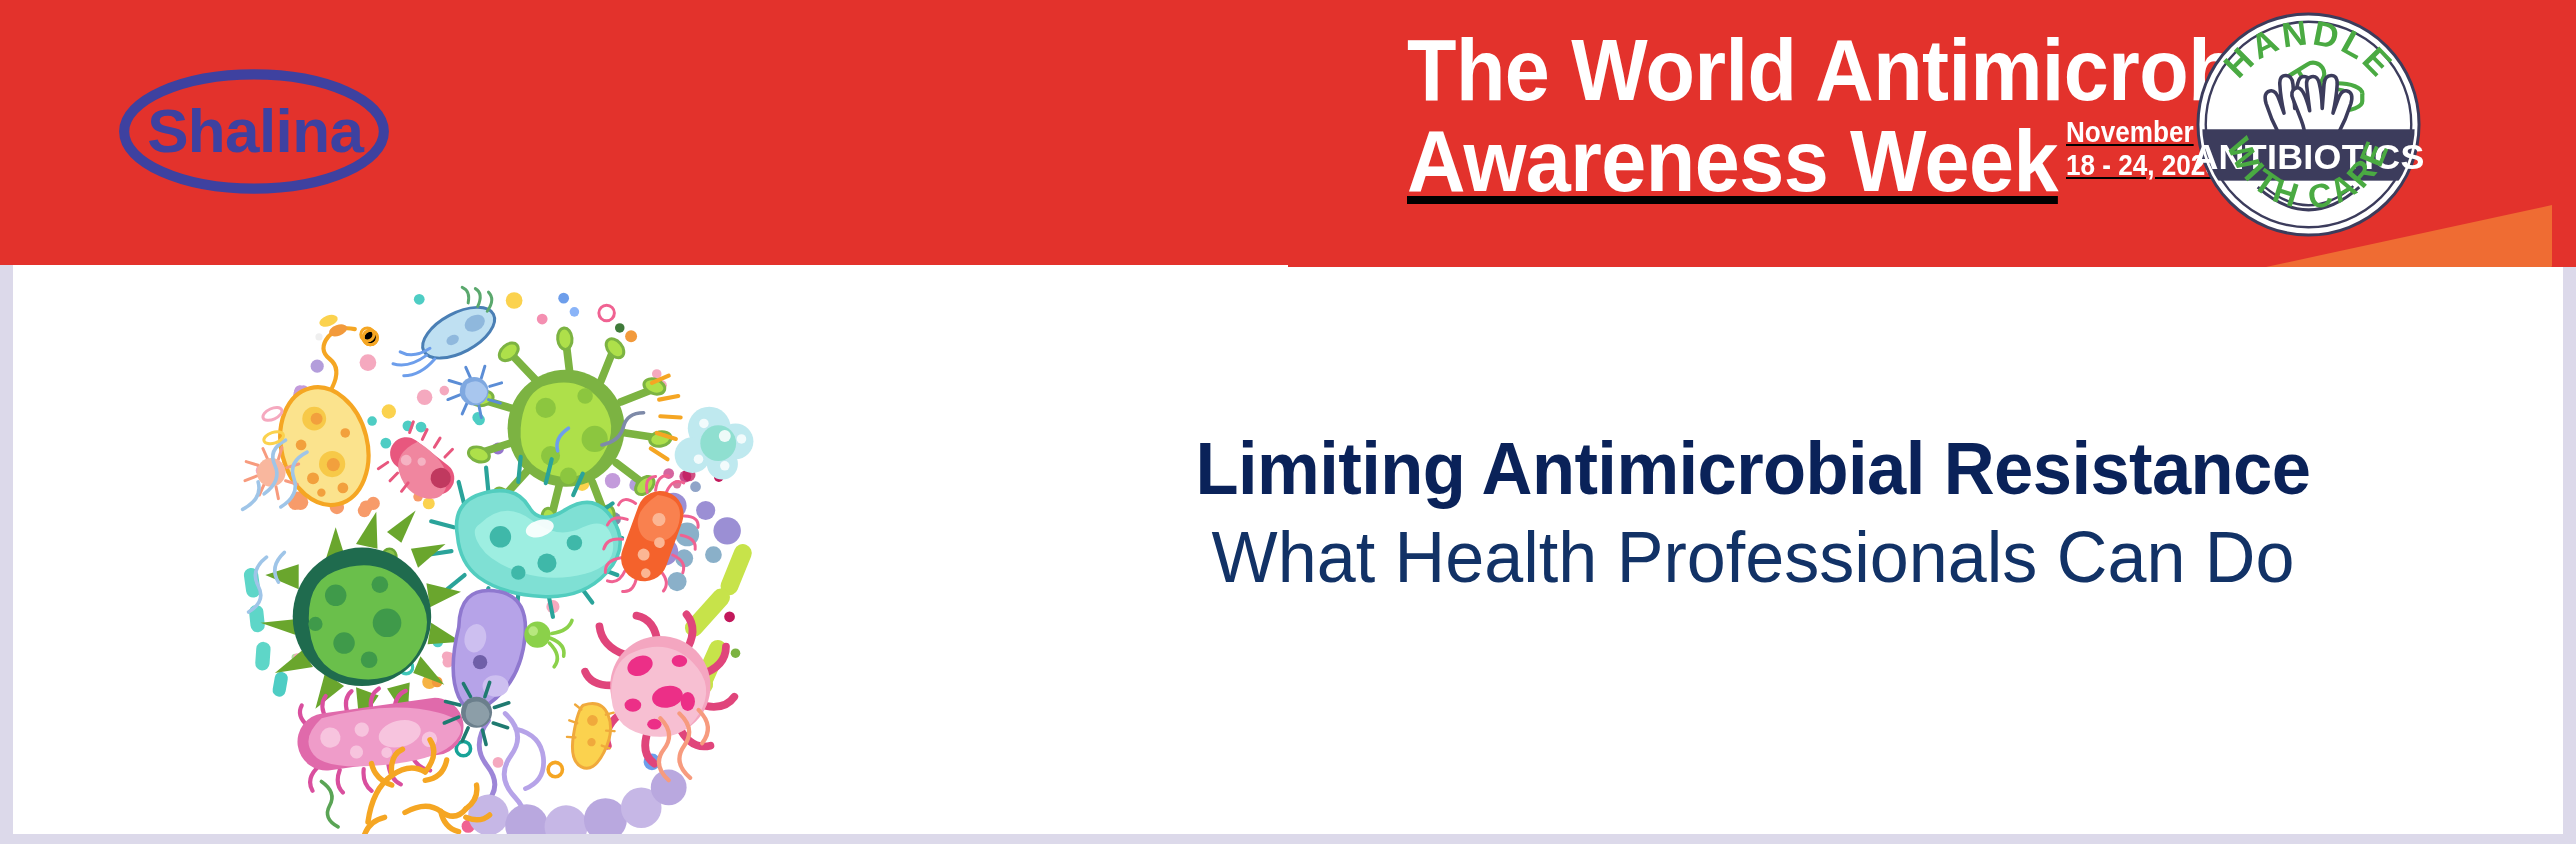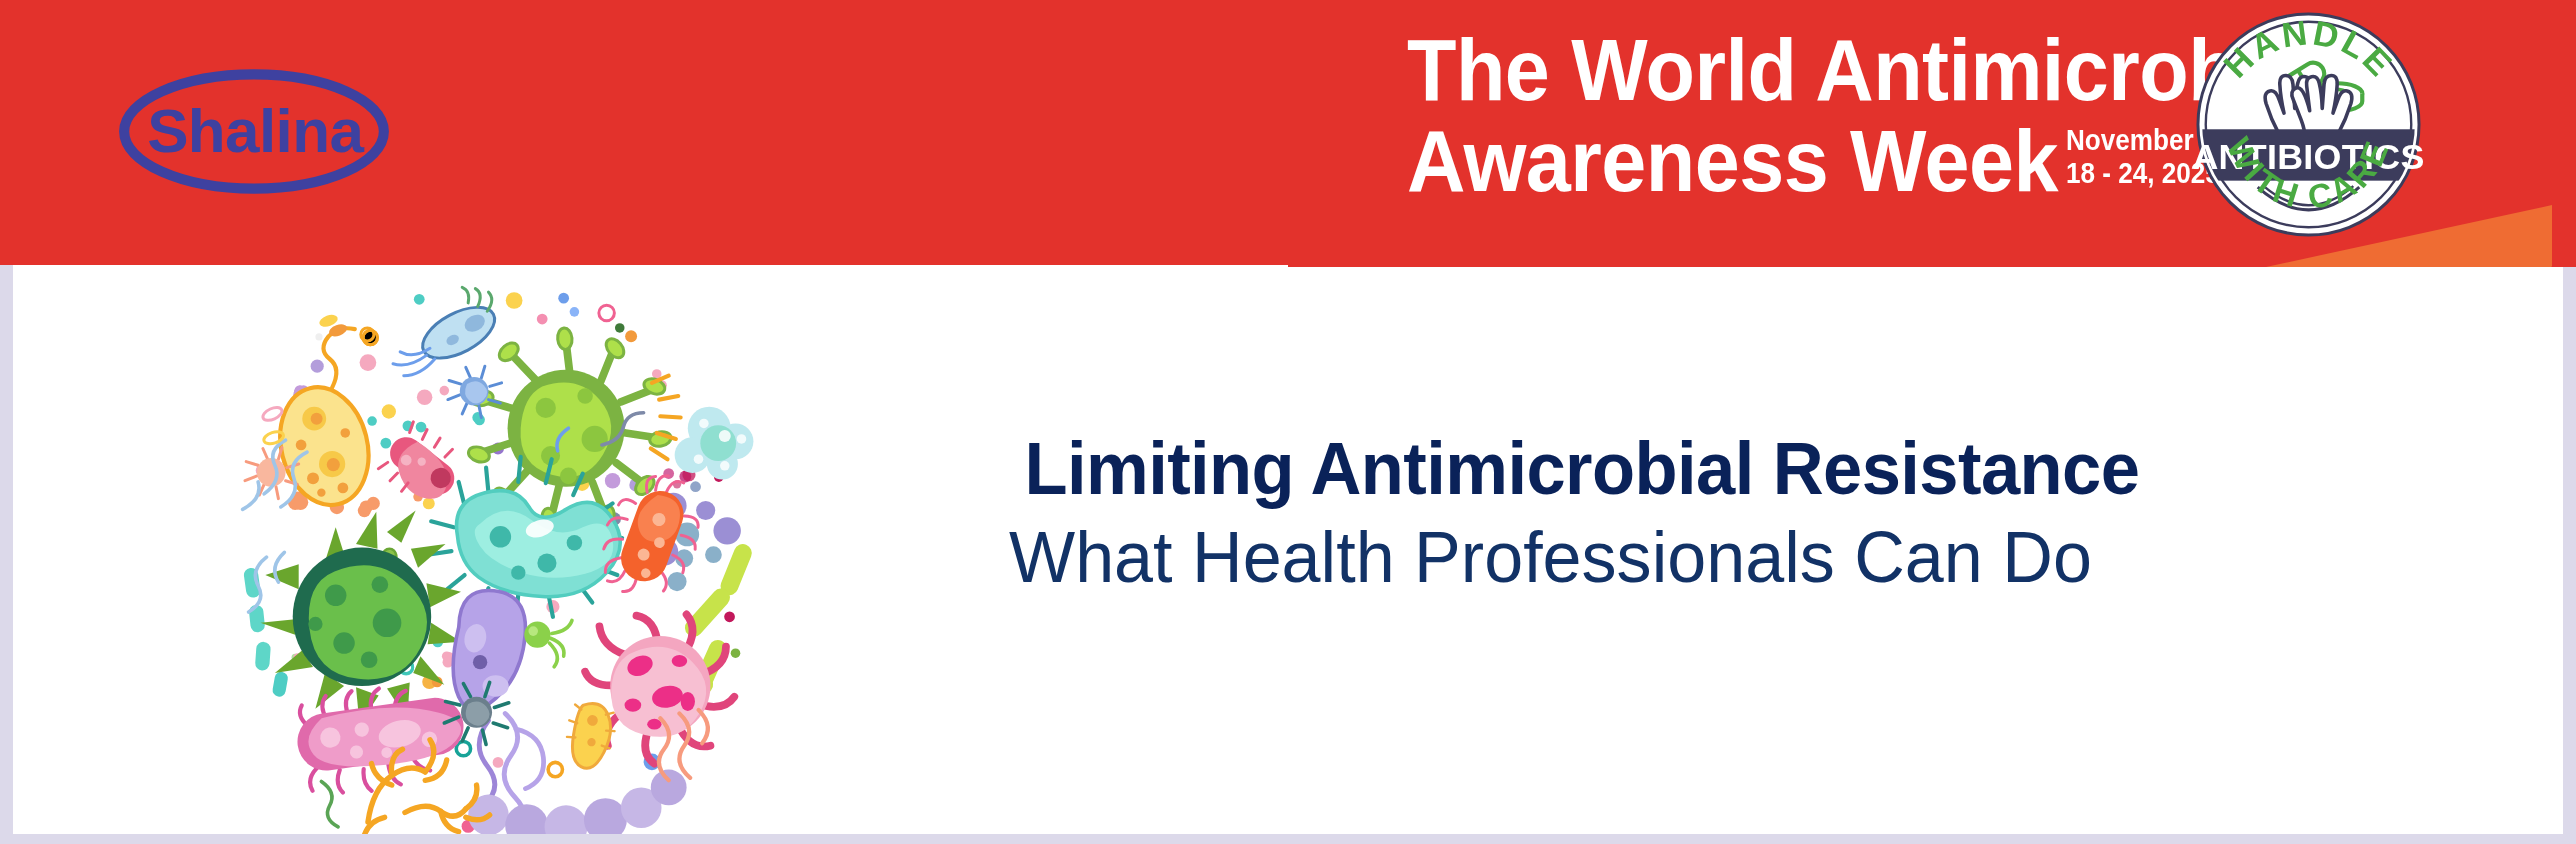--- a/index.html
+++ b/index.html
@@ -67,22 +67,23 @@
     transform:scaleX(0.92);
     transform-origin:left center;
   }
   .waaw-line1{
     font-size:88px;
     line-height:89px;
     margin:0;
   }
   .waaw-row2{
     display:flex;
-    align-items:center;
+    align-items:flex-start;
     margin-top:2.4px;
+    text-decoration:underline;
   }
   .waaw-line2{
     font-size:88px;
     line-height:89px;
     margin:0;
   }
   .waaw-dates{
     color:#ffffff;
     font-family:"Liberation Sans Narrow","Liberation Sans", sans-serif;
     font-weight:bold;
@@ -109,21 +110,21 @@
 
   
   .microbes{
     position:absolute;left:208px;top:285px;width:549px;height:549px;
   }
   .microbes svg{display:block;width:100%;height:100%;}
 
   
   .headline{
     position:absolute;left:978px;top:428px;width:1550px;
-    text-align:left;
+    text-align:center;
   }
   .headline h1{
     margin:0;
     color:#0a2259;
     font-family:"Liberation Sans Narrow","Liberation Sans", sans-serif;
     font-weight:bold;
     font-size:75px;
     line-height:81px;
     letter-spacing:-0.6px;
     transform:scaleX(0.94);

